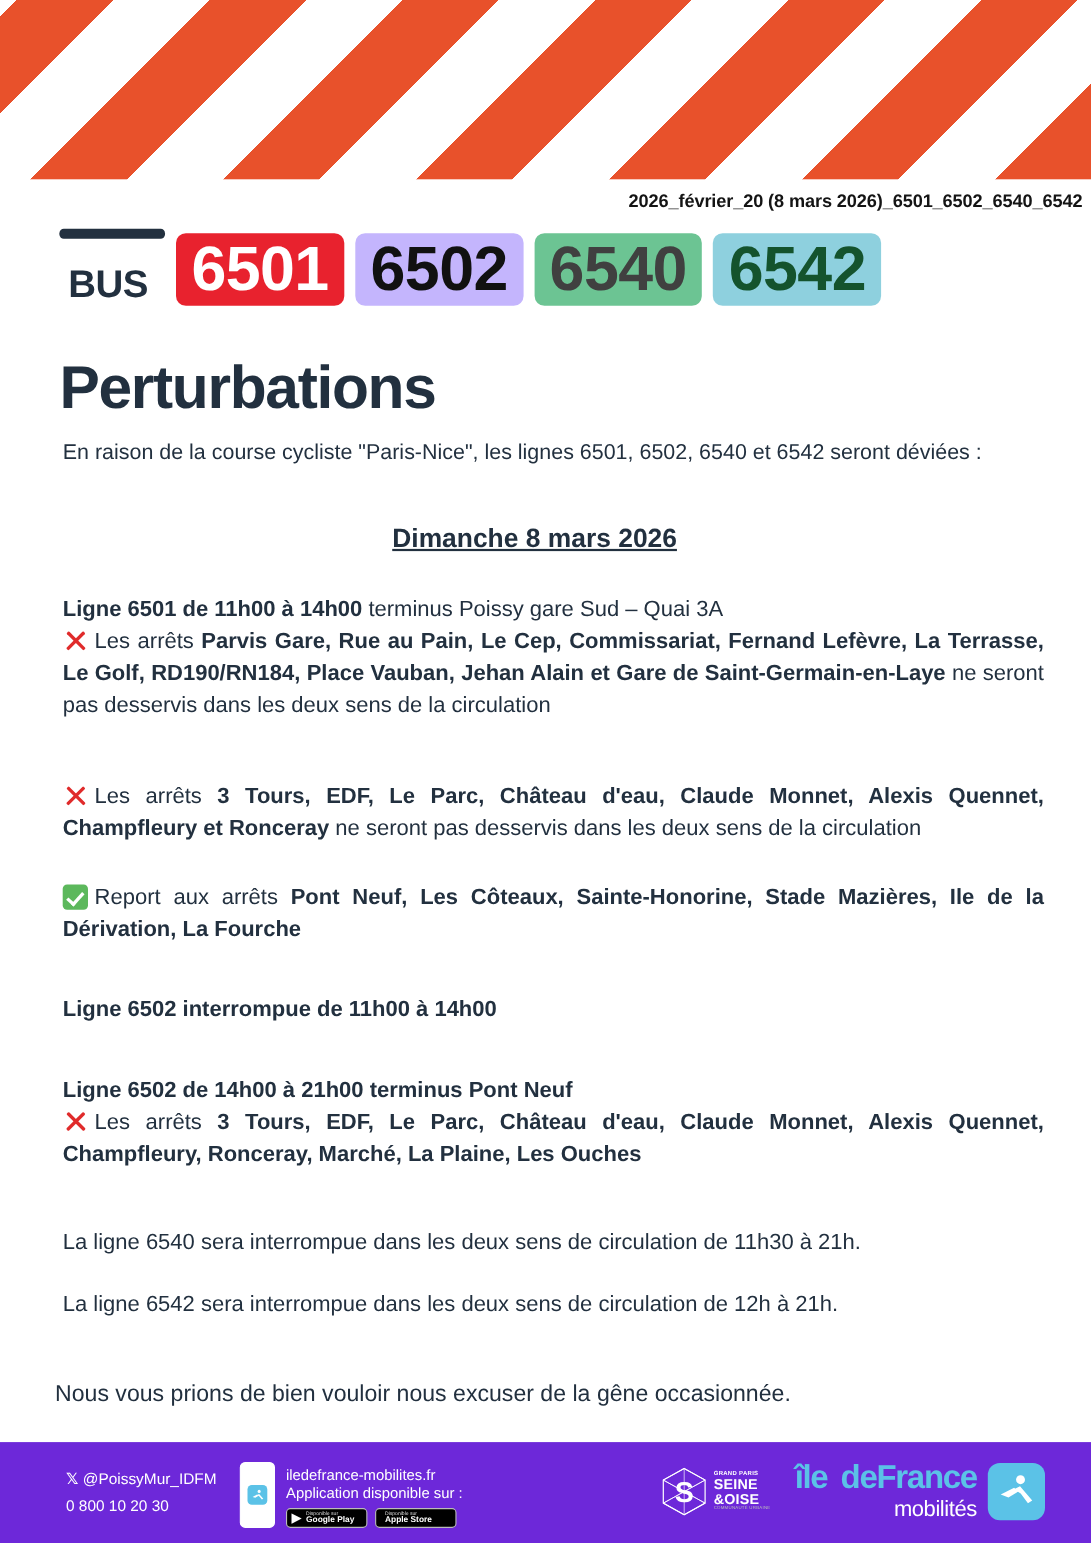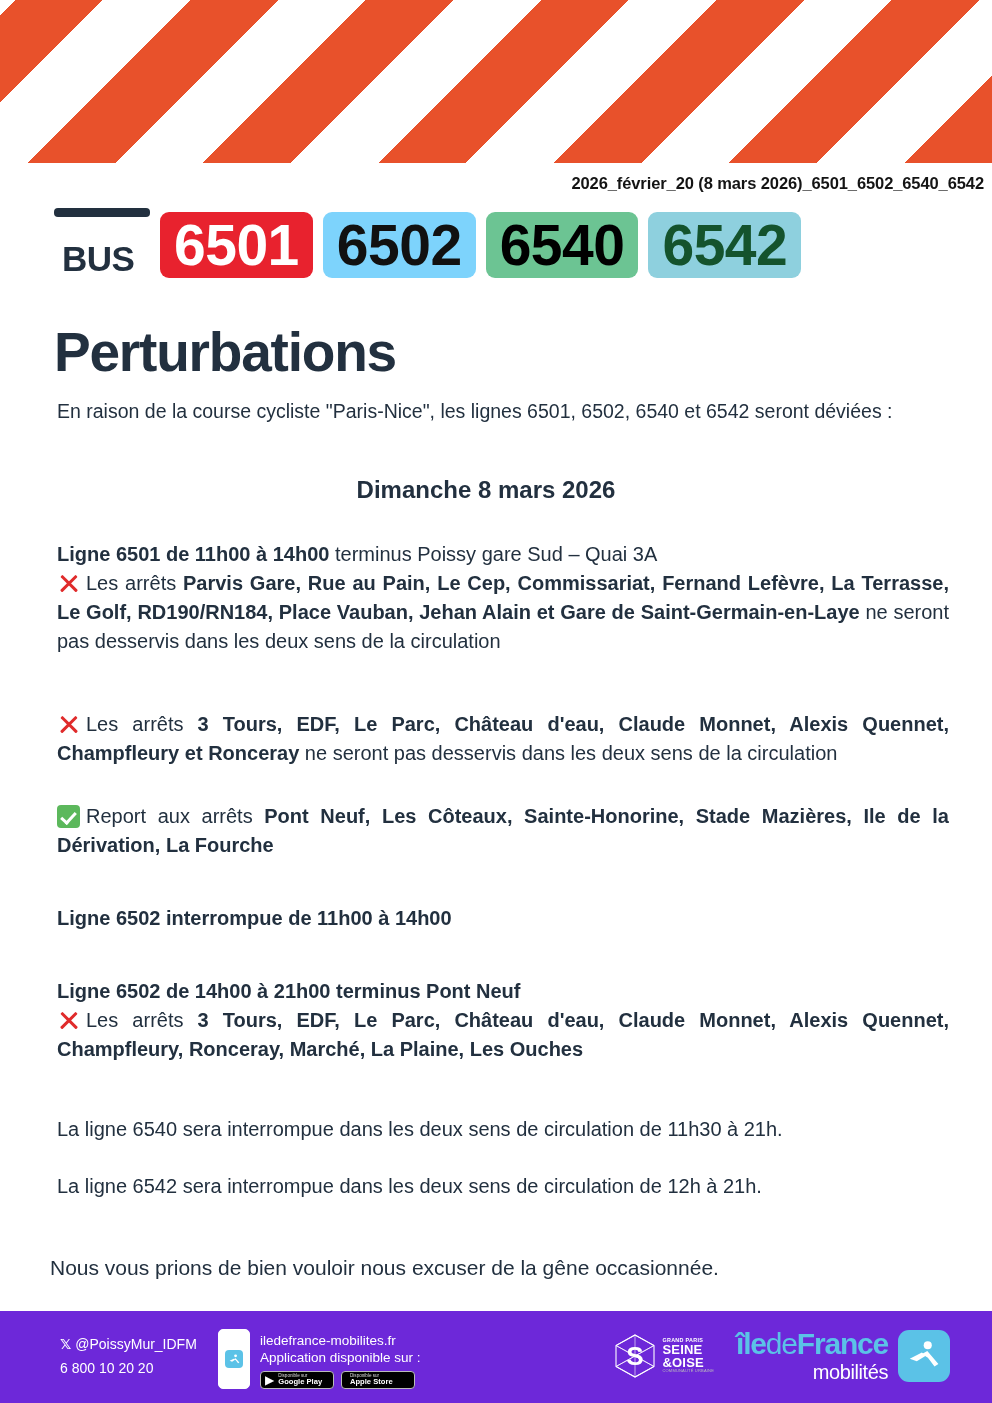--- a/index.html
+++ b/index.html
@@ -114,20 +114,21 @@
     position: absolute;
     top: 476px;
     left: 0;
     width: 992px;
     text-align: center;
     font-size: 24px;
     font-weight: bold;
     color: #22303f;
     padding-right: 20px;
     box-sizing: border-box;
+    text-decoration: underline;
   }
 
   .content {
     position: absolute;
     top: 540px;
     left: 57px;
     width: 892px;
   }
 
   .block { margin-bottom: 10px; }
@@ -285,21 +286,21 @@
   }
   .so-text { line-height: 1.0; }
   .so-grand { font-size: 5.4px; font-weight: bold; letter-spacing: 0.3px; display: block; }
   .so-seine { font-size: 13px; font-weight: bold; letter-spacing: 0.2px; display: block; }
   .so-oise { font-size: 13px; font-weight: bold; letter-spacing: 0.2px; display: block; }
   .so-foot { font-size: 4px; display: block; color: #bbb; letter-spacing: 0.2px; }
 
   .idfm { display: flex; align-items: center; gap: 10px; }
   .idfm-word { text-align: right; line-height: 1.0; }
   .idfm-top { font-size: 30px; font-weight: bold; color: #5bc2e7; letter-spacing: -1.2px; display: block; }
-  .idfm-top .thin { font-weight: normal; }
+  .idfm-top .thin { font-weight: bold; margin-left: 12px; }
   .idfm-bottom { font-size: 20px; color: #ffffff; display: block; margin-top: 3px; letter-spacing: -0.4px; }
   .idfm-icon {
     width: 52px; height: 52px;
     border-radius: 11px;
     background: #5bc2e7;
     display: flex; align-items: center; justify-content: center;
   }
 </style>
 </head>
 <body>
@@ -307,22 +308,22 @@
 <div class="hazard-band"></div>
 
 <div class="doc-ref">2026_février_20 (8 mars  2026)_6501_6502_6540_6542</div>
 
 <div class="line-header">
   <div class="bus-block">
     <div class="bus-rule"></div>
     <div class="bus-label">BUS</div>
   </div>
   <div class="line-badge" style="background: rgb(232, 34, 46); color: rgb(255, 255, 255);">6501</div>
-  <div class="line-badge" style="background: #7dd3fc; color: rgb(17, 17, 17);">6502</div>
-  <div class="line-badge" style="background: rgb(108, 196, 147); color: #000000;">6540</div>
+  <div class="line-badge" style="background: #c4b5fd; color: rgb(17, 17, 17);">6502</div>
+  <div class="line-badge" style="background: rgb(108, 196, 147); color: #404040;">6540</div>
   <div class="line-badge" style="background: rgb(142, 208, 222); color: #14532d;">6542</div>
 </div>
 
 <h1 class="page-title">Perturbations</h1>
 <div class="intro">En raison de la course cycliste "Paris-Nice", les lignes 6501, 6502, 6540 et 6542 seront déviées :</div>
 <div class="date-heading">Dimanche 8 mars 2026</div>
 
 <div class="content">
 
   <div class="block">
@@ -357,21 +358,21 @@
   <div class="gap-md"></div>
   <p class="standalone">La ligne 6542 sera interrompue dans les deux sens de circulation de 12h à 21h.</p>
 </div>
 
 <div class="apology">Nous vous prions de bien vouloir nous excuser de la gêne occasionnée.</div>
 
 <div class="footer">
 
   <div class="social">
     <div><span class="x-logo">𝕏</span><span>@PoissyMur_IDFM</span></div>
-    <div>6 800 10 20 20</div>
+    <div>0 800 10 20 30</div>
   </div>
 
   <div class="app-promo">
     <div class="phone-mock">
       <div class="phone-app-icon">
         <svg width="13" height="13" viewBox="0 0 24 24" aria-hidden="true">
             <g fill="#ffffff">
               <circle cx="14" cy="5.2" r="2.6"></circle>
               <path d="M3 14.5 L10.5 10.5 L13 12.6 L7.5 16 Z"></path>
               <path d="M10.5 11.4 L14 9.6 L21 17.5 L18.6 19 L14.4 13.6 Z"></path>

